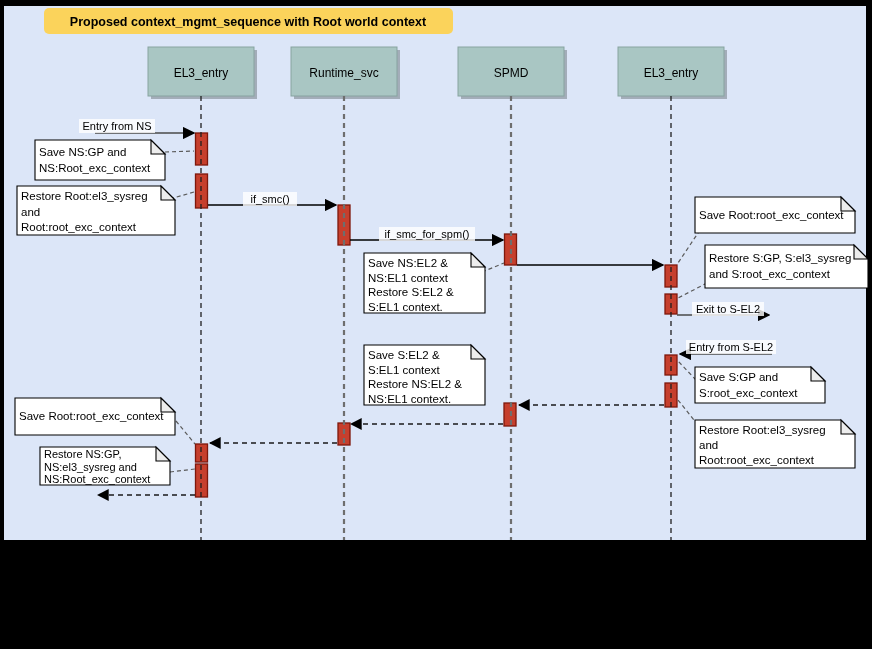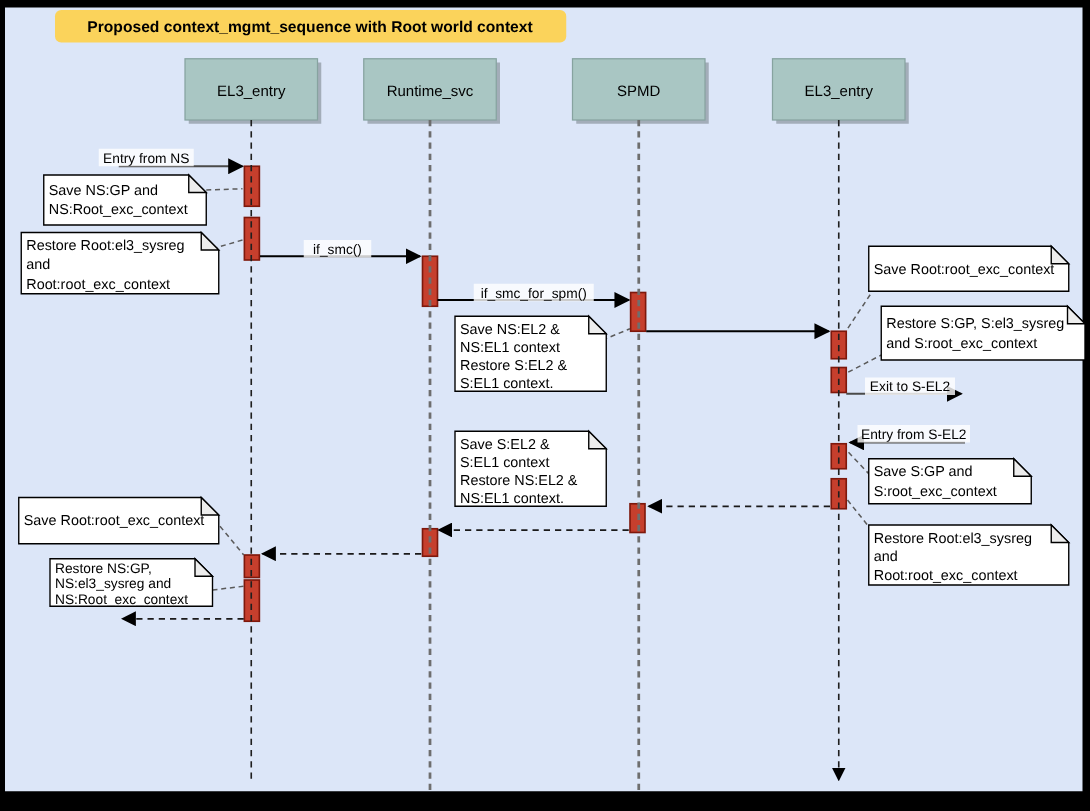--- a/index.html
+++ b/index.html
@@ -1,16 +1,16 @@
 <!DOCTYPE html>
 <html><head>
 <meta charset="utf-8">
 <style>
   html,body{margin:0;padding:0;background:#000;}
-  #stage{position:relative;width:872px;height:649px;background:#000;overflow:hidden;
+  #stage{position:relative;width:872px;height:540px;background:#000;overflow:hidden;
          font-family:"Liberation Sans", sans-serif;}
   svg text{font-family:"Liberation Sans", sans-serif;fill:#000;}
   .head-label{font-size:12px;}
   .title-label{font-size:12.5px;font-weight:bold;}
   .msg-label{font-size:11px;}
   .note-line{font-size:11.5px;}
   .note-line-sm{font-size:11px;}
   .lifeline-thin{stroke:#1f1f1f;stroke-width:1.3;stroke-dasharray:5 4;fill:none;}
   .lifeline-thick{stroke:#6e6e6e;stroke-width:2.2;stroke-dasharray:5 4;fill:none;}
   .act-bar{fill:#c63f2d;stroke:#7e180c;stroke-width:1.3;}

